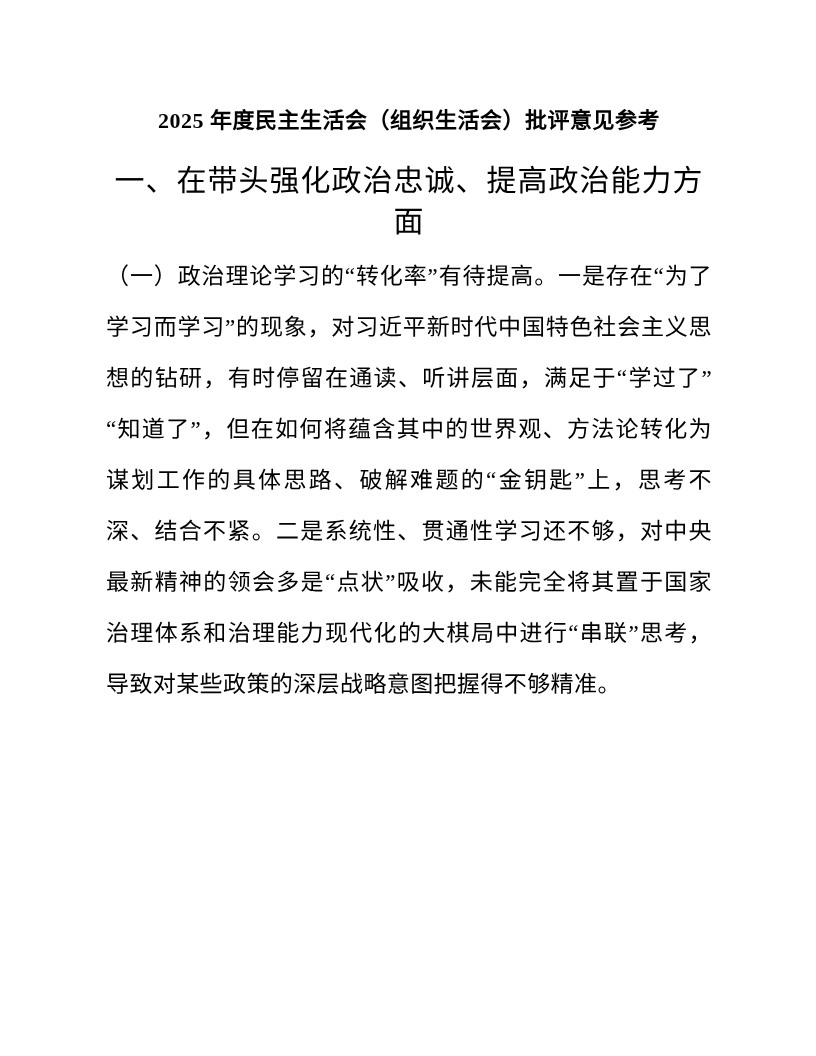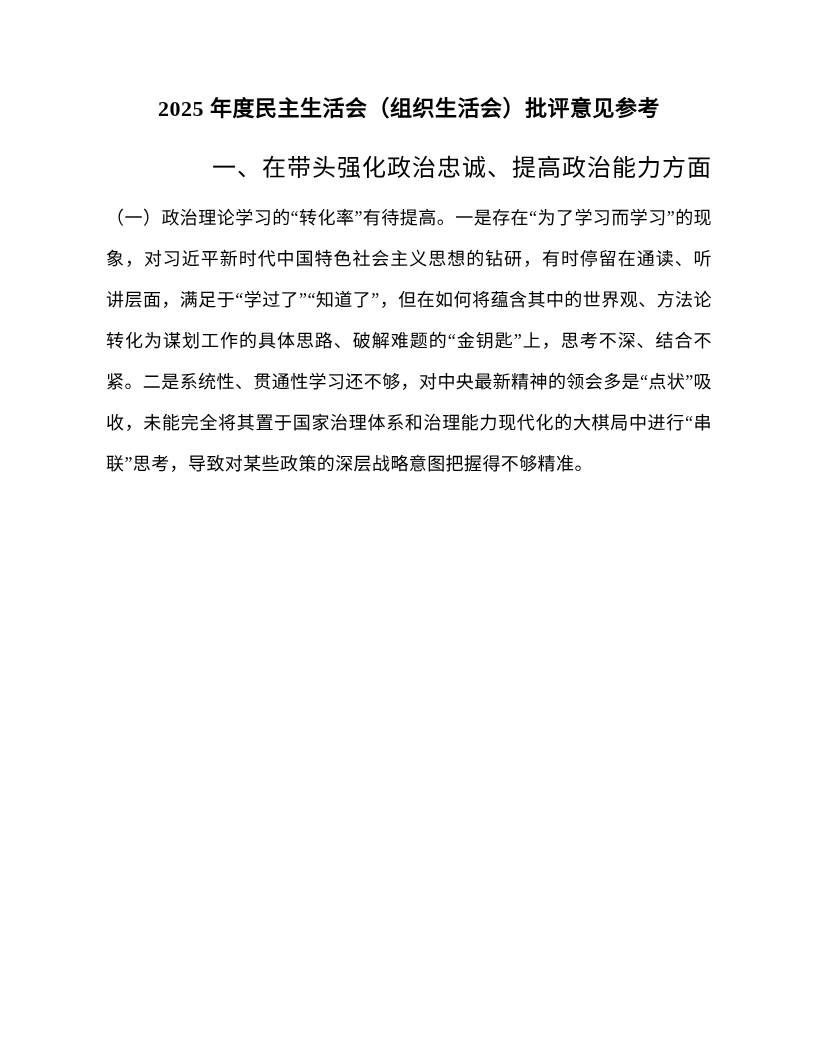--- a/index.html
+++ b/index.html
@@ -4,49 +4,49 @@
 <style>
   * { margin: 0; padding: 0; box-sizing: border-box; }
   html, body {
     background: #ffffff;
     font-family: "Liberation Serif", "DejaVu Serif", serif;
   }
   .page {
     position: relative;
     width: 816px;
     height: 828px;
-    margin: 0 auto;
+    margin: 12px auto;
     background: #ffffff;
     color: #000000;
     overflow: hidden;
   }
   .content {
     position: absolute;
     top: 88px;
     left: 106px;
     width: 606px;
   }
   .doc-title {
     font-size: 22px;
     line-height: 41px;
     font-weight: bold;
     text-align: center;
     letter-spacing: 0.5px;
   }
   .section-heading {
     margin-top: 19px;
-    font-size: 24px;
+    font-size: 30px;
     line-height: 41px;
     font-weight: normal;
     letter-spacing: 1px;
-    text-align: right;
+    text-align: center;
   }
   .body-para {
-    font-size: 18px;
-    line-height: 41px;
+    font-size: 23px;
+    line-height: 51px;
     text-align: justify;
     text-justify: inter-ideograph;
     letter-spacing: 0.4px;
   }
   .body-para.first { margin-top: 9px; }
   .body-para + .body-para { margin-top: 21px; }
 </style>
 </head>
 <body>
 

